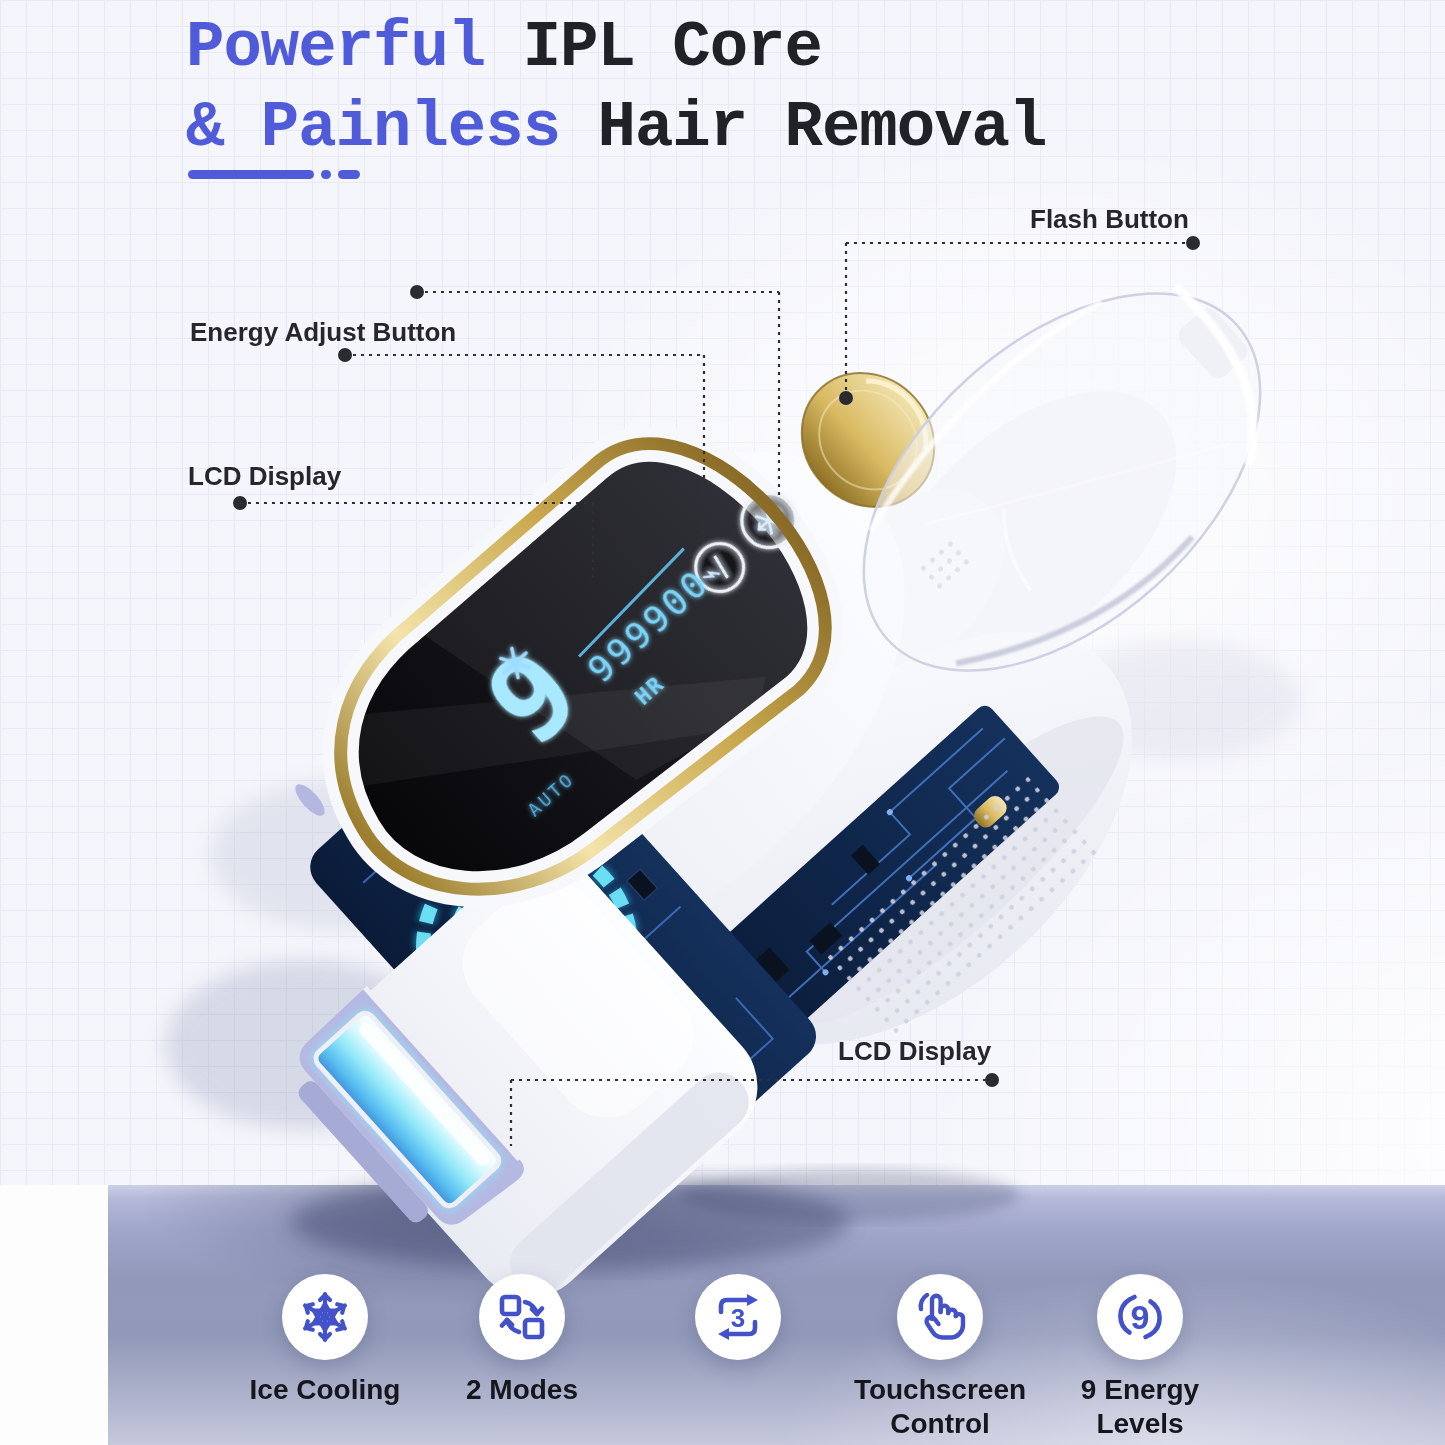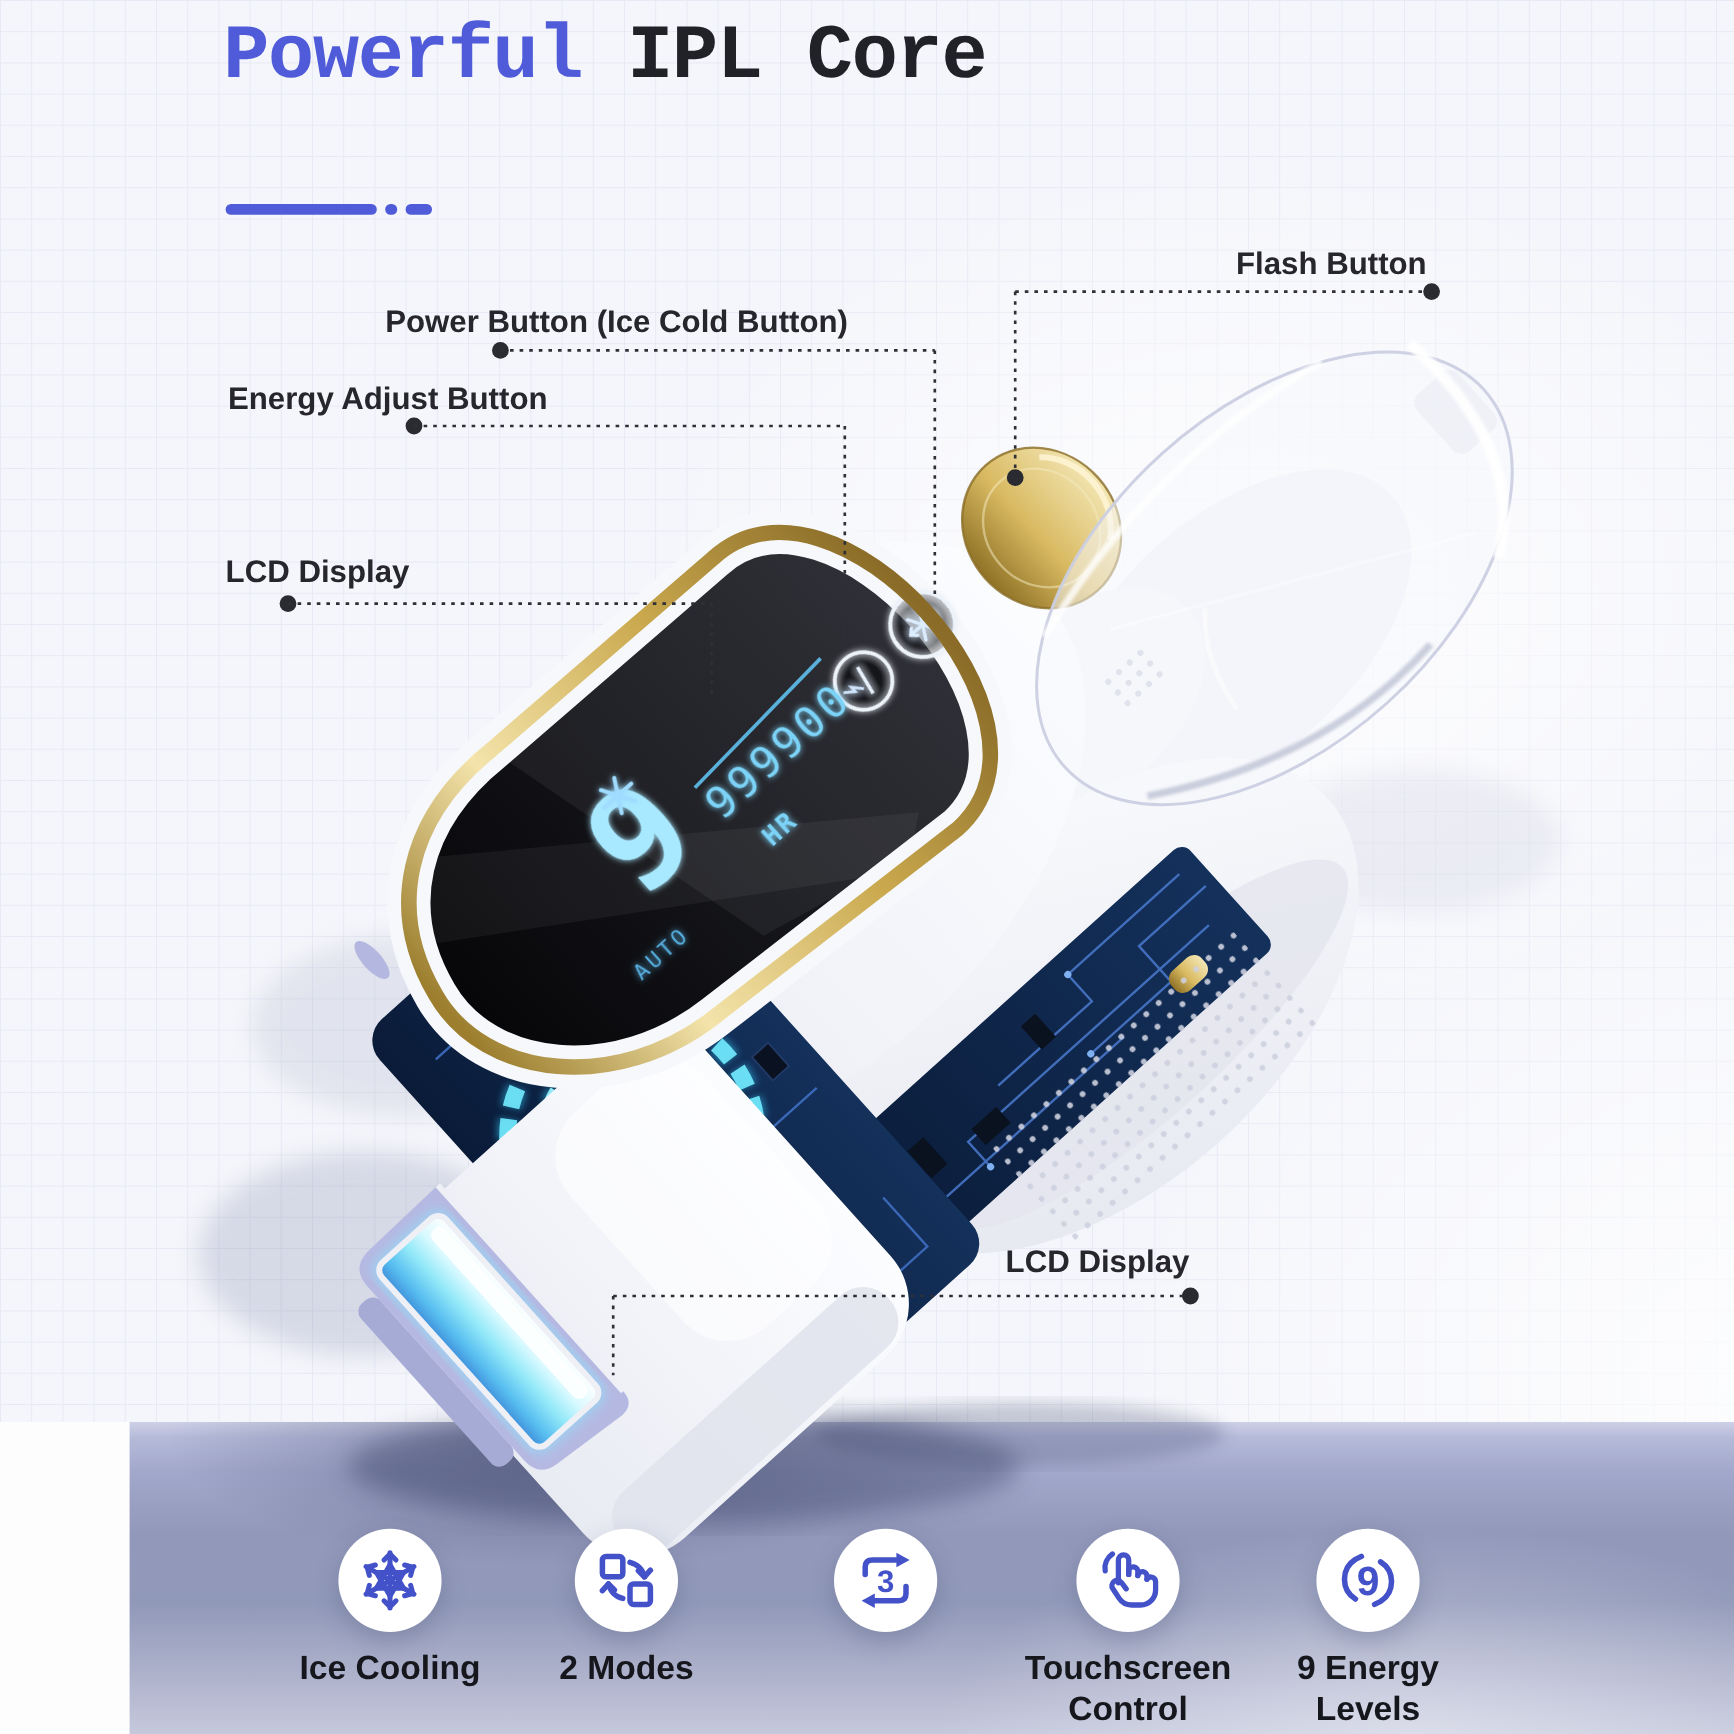--- a/index.html
+++ b/index.html
@@ -307,29 +307,29 @@
       <g>
         <circle cx="992" cy="1080" r="7" fill="#2a2b31" stroke="none"></circle>
         <path d="M 511,1080 H 992"></path>
           <path d="M 511,1080 V 1146"></path>
       </g>
     </g>
   </svg>
 
   <div class="title">
     <div><span class="accent">Powerful</span><span> IPL Core</span></div>
+    <div><span class="accent">&amp; Painless</span><span> Hair Removal</span></div>
   </div>
   <div class="underline">
     <span class="bar"></span>
     <span class="dot"></span>
     <span class="dash"></span>
   </div>
 
   <div class="callout" style="left:1030px;top:204px">Flash Button</div>
-  <div class="callout" style="left:321px;top:253px">Power Button (Ice Cold Button)</div>
   <div class="callout" style="left:190px;top:317px">Energy Adjust Button</div>
   <div class="callout" style="left:188px;top:461px">LCD Display</div>
   <div class="callout" style="left:838px;top:1036px">LCD Display</div>
 
   <div class="feature" style="left:225px">
     <div class="circle">
       <svg width="52" height="52" viewBox="-26 -26 52 52">
         <g stroke="#4352c9" stroke-width="4.2" stroke-linecap="round" stroke-linejoin="round" fill="none">
           <g>
               <line y1="0" y2="-23"></line>

